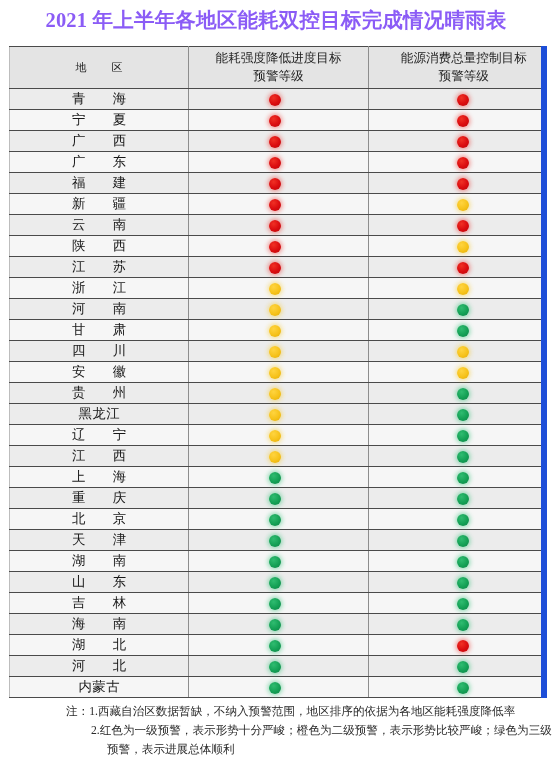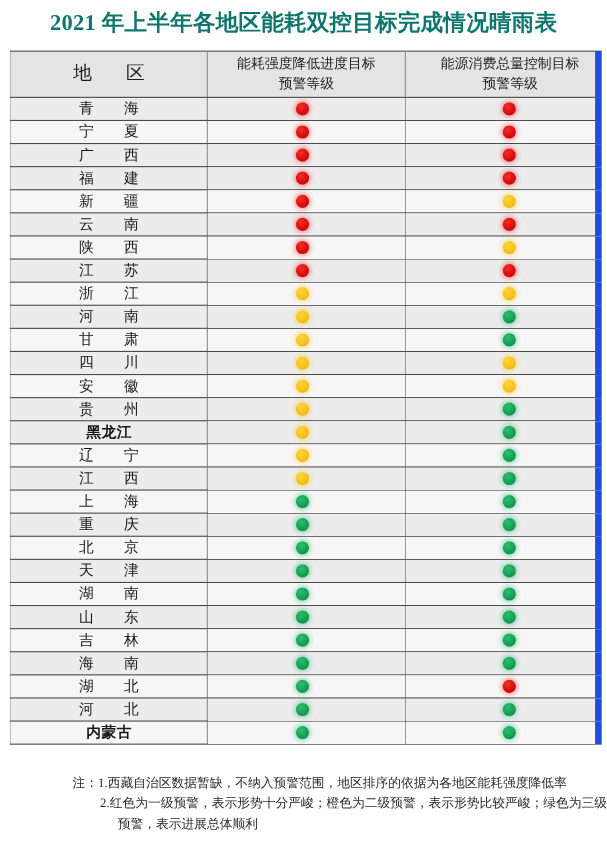--- a/index.html
+++ b/index.html
@@ -24,21 +24,21 @@
   
   .title {
     position: absolute;
     left: 0;
     top: 6px;
     width: 552px;
     text-align: center;
     font-size: 20.5px;
     font-weight: bold;
     letter-spacing: 0.2px;
-    color: #0f766e;
+    color: #8b5cf6;
     font-family: "Liberation Serif", "DejaVu Serif", serif;
     white-space: nowrap;
   }
 
   
   .table-wrap {
     position: absolute;
     left: 9px;
     top: 46px;
     width: 534px;
@@ -69,42 +69,41 @@
   thead th {
     height: 41px;
     background: #e4e4e4;
     font-size: 12.6px;
     font-weight: normal;
     color: #1d1d1d;
     line-height: 1.42;
     font-family: "Liberation Serif", "DejaVu Serif", serif;
   }
   thead th.region-head {
-    font-size: 17px;
+    font-size: 11px;
     letter-spacing: 7px;
     text-indent: 7px;
   }
   thead .hl { display: block; }
 
   tbody tr { height: 21px; }
   tbody tr.odd  td { background: #ececec; }
   tbody tr.even td { background: #f6f6f6; }
 
   td.region {
     font-size: 13.4px;
     color: #181818;
     letter-spacing: 7px;
     text-indent: 7px;
     font-family: "Liberation Serif", "DejaVu Serif", serif;
     white-space: nowrap;
   }
   td.region.wide3 {
     letter-spacing: 0.5px;
     text-indent: 0.5px;
-    font-weight: bold;
   }
   td.ind { position: relative; }
 
   .dot {
     display: inline-block;
     width: 12px;
     height: 12px;
     border-radius: 50%;
     vertical-align: middle;
     position: relative;
@@ -180,20 +179,25 @@
           <tr class="even">
             <td class="region">宁　夏</td>
             <td class="ind col1"><span class="dot red"></span></td>
             <td class="ind col2"><span class="dot red"></span></td>
           </tr>
           <tr class="odd">
             <td class="region">广　西</td>
             <td class="ind col1"><span class="dot red"></span></td>
             <td class="ind col2"><span class="dot red"></span></td>
           </tr>
+          <tr class="even">
+            <td class="region">广　东</td>
+            <td class="ind col1"><span class="dot red"></span></td>
+            <td class="ind col2"><span class="dot red"></span></td>
+          </tr>
           <tr class="odd">
             <td class="region">福　建</td>
             <td class="ind col1"><span class="dot red"></span></td>
             <td class="ind col2"><span class="dot red"></span></td>
           </tr>
           <tr class="even">
             <td class="region">新　疆</td>
             <td class="ind col1"><span class="dot red"></span></td>
             <td class="ind col2"><span class="dot orange"></span></td>
           </tr>

